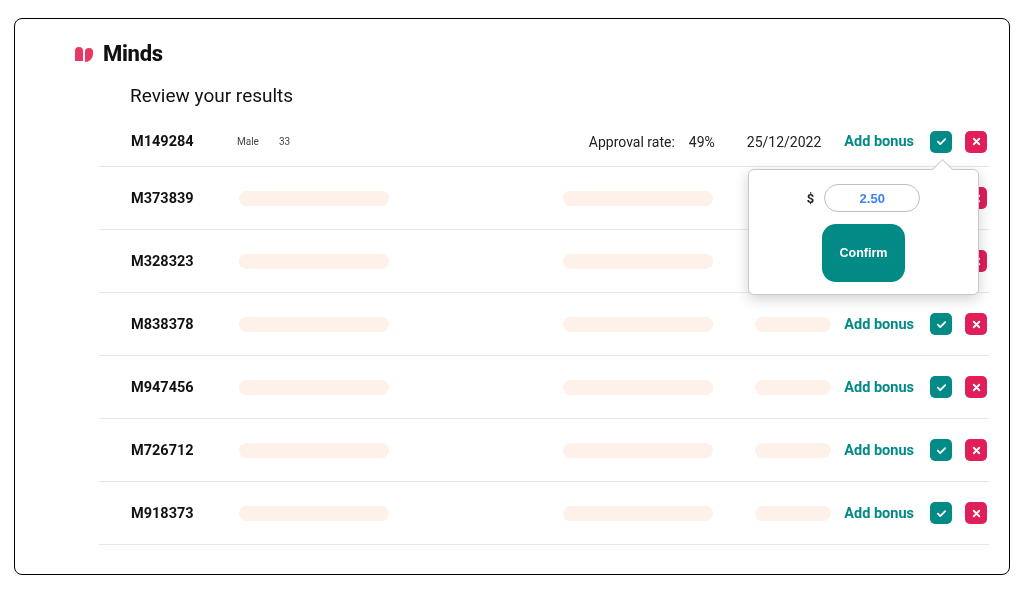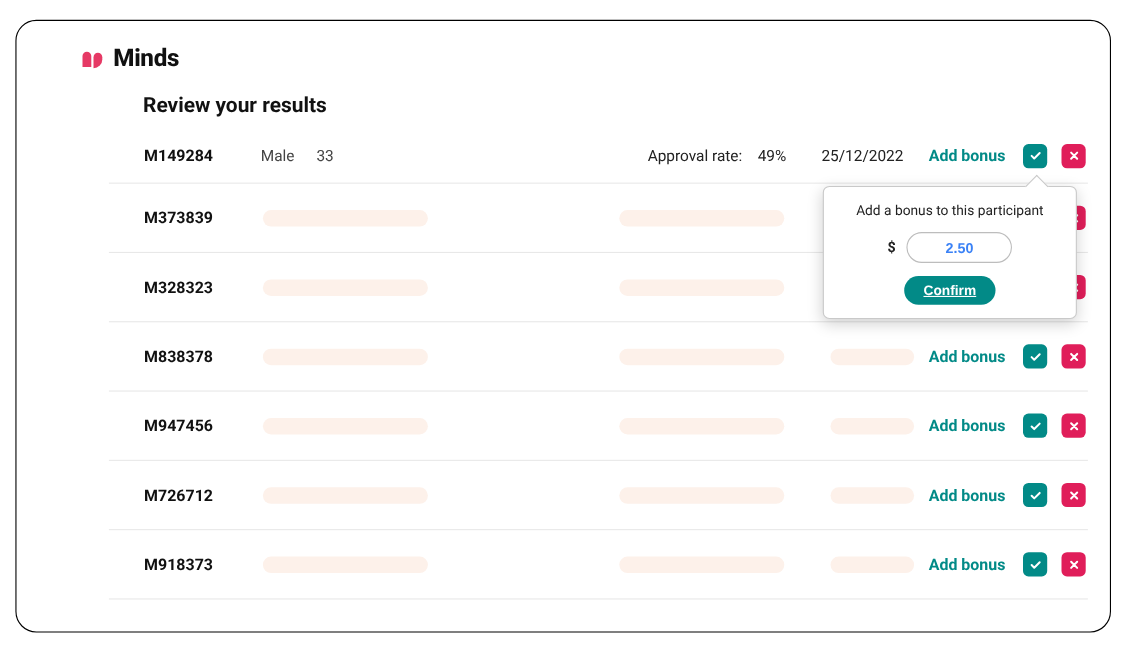--- a/index.html
+++ b/index.html
@@ -15,21 +15,21 @@
       padding: 0;
       position: relative;
     }
     .page-frame {
       position: absolute;
       top: 18px;
       left: 14px;
       right: 14px;
       bottom: 18px;
       border: 1.5px solid #000;
-      border-radius: 19px;
+      border-radius: 8px;
       padding: 22px 20px 0 20px;
       overflow: hidden;
     }
     .header {
       display: flex;
       align-items: center;
       gap: 10px;
       margin-left: 40px;
       margin-bottom: 18px;
     }
@@ -48,21 +48,21 @@
       transform: translateY(1px);
     }
     .brand {
       font-size: 22px;
       font-weight: 800;
       color: #111;
       letter-spacing: -0.3px;
     }
     .section-title {
       font-size: 19px;
-      font-weight: 700;
+      font-weight: 400;
       color: #111;
       margin-left: 95px;
       margin-bottom: 18px;
     }
     .rows {
       margin-left: 64px;
       margin-right: 0;
     }
     .row {
       display: flex;
@@ -79,21 +79,21 @@
     }
     .pid {
       width: 90px;
       font-weight: 700;
       font-size: 14.5px;
       color: #111;
       margin-left: 32px;
       flex-shrink: 0;
     }
     .meta {
-      font-size: 14px;
+      font-size: 10px;
       color: #444;
       margin-left: 6px;
       flex-shrink: 0;
     }
     .spacer {
       flex: 1;
     }
     .placeholder {
       height: 15px;
       background: #fdf1ea;
@@ -203,25 +203,24 @@
       color: #3b82f6;
       background: #fff;
     }
     .confirm-btn {
       display: block;
       margin: 0 auto;
       background: #028a87;
       color: #fff;
       border: none;
       border-radius: 14px;
-      padding: 6px 18px;
+      padding: 22px 18px;
       font-size: 12.5px;
       font-weight: 600;
       cursor: pointer;
-      text-decoration: underline;
     }
   </style>
 </head>
 <body>
 
 <div class="page-frame">
 
   <div class="header">
     <div class="logo-icon">
       <div class="logo-petal"></div>
@@ -367,21 +366,20 @@
       <div class="btn btn-reject">
         <svg viewBox="0 0 12 12">
             <path d="M3 3 L9 9 M9 3 L3 9" stroke="#fff" stroke-width="2" stroke-linecap="round"></path>
           </svg>
       </div>
     </div>
 
   </div>
 
   <div class="popover">
-    <div class="popover-title">Add a bonus to this participant</div>
     <div class="popover-input-row">
       <span class="currency">$</span>
       <input class="amount-input" value="2.50" style="">
     </div>
     <button class="confirm-btn">Confirm</button>
   </div>
 
 </div>
 
 </body></html>

